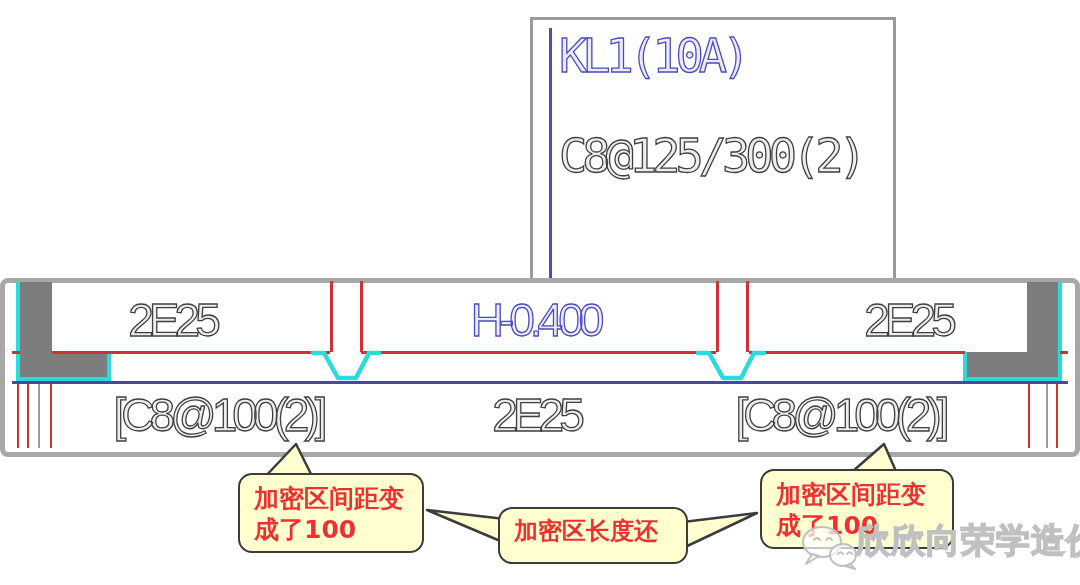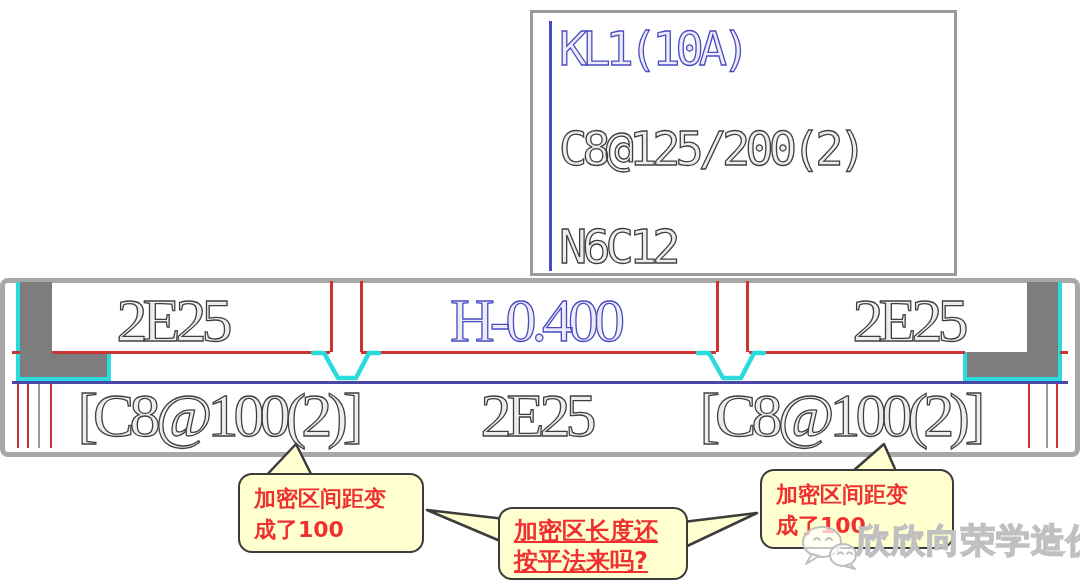--- a/index.html
+++ b/index.html
@@ -10,37 +10,37 @@
     height: 585px;
     background: #ffffff;
     overflow: hidden;
     font-family: "DejaVu Sans", sans-serif;
   }
   .abs { position: absolute; }
 
   
   .cad {
     position: absolute;
-    font-family: Liberation Serif, serif;
-    font-size: 62px;
+    font-family: Liberation Sans, sans-serif;
+    font-size: 46px;
     letter-spacing: -5px;
     white-space: nowrap;
     color: rgba(0,0,0,0.07);
     -webkit-text-stroke: 1.3px #3f3f3f;
     transform: translate(-50%,-50%);
     line-height: 1;
   }
   .cad.blue {
     -webkit-text-stroke-color: #4a4ac2;
     color: rgba(70,70,190,0.10);
   }
 
   
   #spec-box {
-    left: 530px; top: 10px; width: 427px; height: 266px;
+    left: 530px; top: 17px; width: 366px; height: 266px;
     background: #ffffff;
     border: 3px solid #9a9a9a;
   }
   #spec-vline {
     left: 16px; top: 8px; width: 3px; height: 250px;
     background: #4a4ac2;
   }
   .spec-line {
     position: absolute;
     left: 26px;
@@ -71,21 +71,21 @@
   .blue-line { background: #4747a8; }
 
   
   .callout {
     position: absolute;
     background: #ffffcf;
     border: 2.5px solid #3c3c3c;
     border-radius: 14px;
     color: #f03030;
     font-weight: bold;
-    font-size: 22px;
+    font-size: 25px;
     line-height: 31px;
     padding: 8px 0 0 14px;
     z-index: 6;
     font-family: "DejaVu Sans", sans-serif;
   }
   #callout-middle { font-size: 24px; line-height: 30px; padding-top: 7px; }
   #tails { left: 0; top: 0; width: 1080px; height: 585px; z-index: 5; pointer-events: none; }
 
   
   #watermark {
@@ -103,22 +103,21 @@
   }
 </style>
 </head>
 <body>
 
 <div id="stage">
 
   <div id="spec-box" class="abs">
     <div id="spec-vline" class="abs"></div>
     <div class="spec-line blue" style="top: 12px;">KL1(10A)</div>
-    <div class="spec-line" style="top: 112px;">C8@125/200(2)</div>
-    <div class="spec-line" style="top: 210px;">N6C12</div>
+    <div class="spec-line" style="top: 112px;">C8@125/300(2)</div>
   </div>
 
   <div id="panel" class="abs"></div>
 
   <div class="abs gray-fill" style="left:20px; top:282px; width:32px; height:70px;"></div>
   <div class="abs gray-fill" style="left:20px; top:352px; width:91px; height:26px;"></div>
   <div class="abs cyan-line" style="left:16px; top:282px; width:4px; height:99px;"></div>
   <div class="abs cyan-line" style="left:107px; top:352px; width:4px; height:29px;"></div>
   <div class="abs cyan-line" style="left:16px; top:377px; width:95px; height:4px;"></div>
 
@@ -167,23 +166,22 @@
     <polygon points="262,480 296,444 314,480" fill="#ffffcf" stroke="#3c3c3c" stroke-width="2.5" stroke-linejoin="round"></polygon>
     <polygon points="845,478 884,444 899,478" fill="#ffffcf" stroke="#3c3c3c" stroke-width="2.5" stroke-linejoin="round"></polygon>
     <polygon points="505,519 427,510 505,543" fill="#ffffcf" stroke="#3c3c3c" stroke-width="2.5" stroke-linejoin="round"></polygon>
     <polygon points="683,522 757,513 683,548" fill="#ffffcf" stroke="#3c3c3c" stroke-width="2.5" stroke-linejoin="round"></polygon>
   </svg>
 
   <div class="callout" id="callout-left" style="left:238px; top:473px; width:186px; height:80px;">
     <div>加密区间距变</div>
     <div>成了100</div>
   </div>
-  <div class="callout" id="callout-middle" style="left:498px; top:507px; width:190px; height:73px;text-decoration:underline;">
+  <div class="callout" id="callout-middle" style="left:498px; top:507px; width:190px; height:57px;">
     <div>加密区长度还</div>
-    <div>按平法来吗?</div>
   </div>
   <div class="callout" id="callout-right" style="left:760px; top:469px; width:194px; height:80px;">
     <div>加密区间距变</div>
     <div>成了100</div>
   </div>
 
   <div id="watermark" class="abs">
     <svg class="abs" style="left:0; top:12px;" width="58" height="46">
       <ellipse cx="22" cy="18" rx="19" ry="15" fill="rgba(255,255,255,0.7)" stroke="#c0c0c0" stroke-width="2"></ellipse>
       <polygon points="12,30 6,40 19,32" fill="rgba(255,255,255,0.7)" stroke="#c0c0c0" stroke-width="2" stroke-linejoin="round"></polygon>

